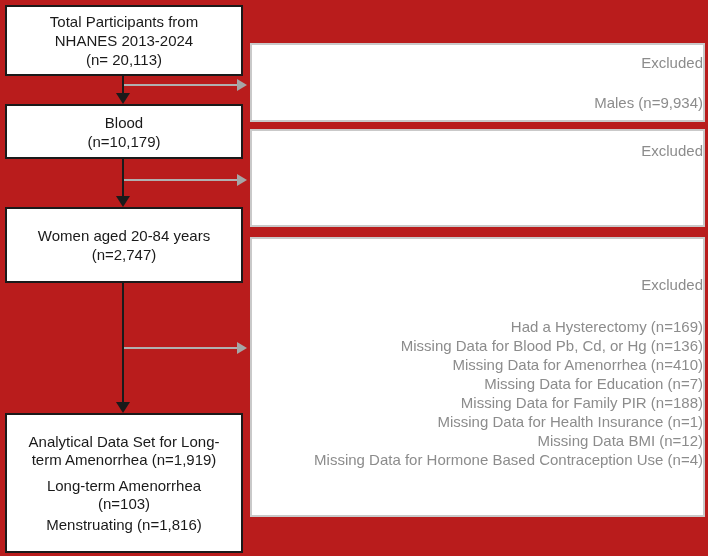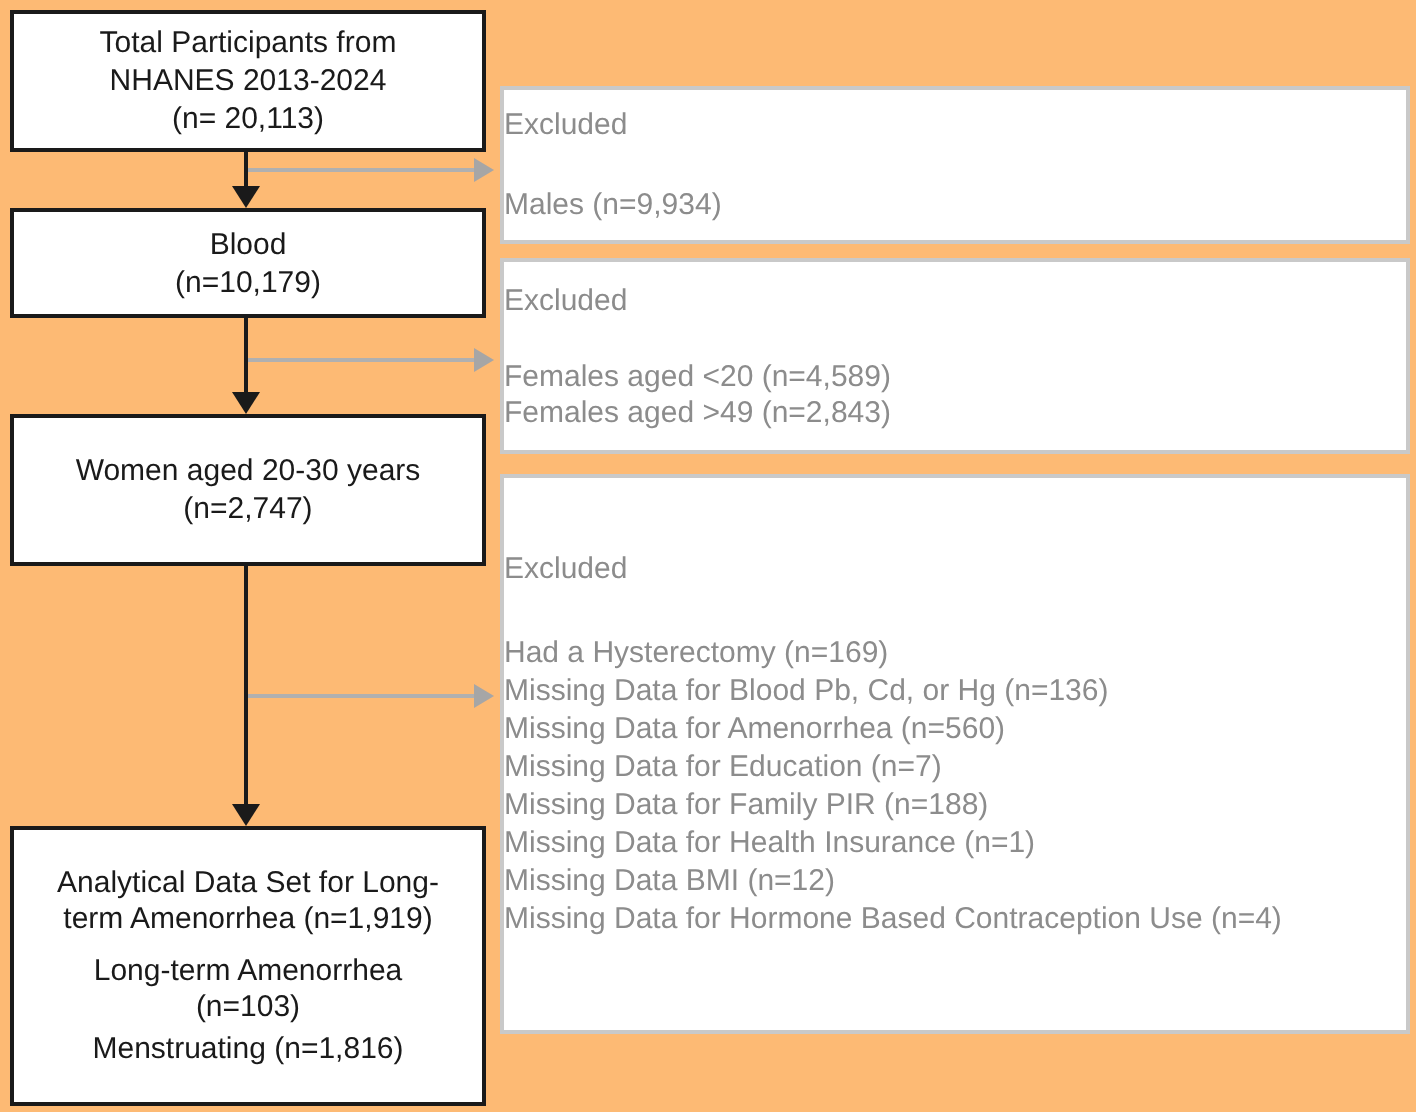--- a/index.html
+++ b/index.html
@@ -11,21 +11,21 @@
     --arrow-gray:#b0b0b0;
     --arrowhead-gray:#a6a6a6;
   }
   *{box-sizing:border-box;margin:0;padding:0;}
   html,body{background:#ffffff;}
   body{
     width:708px;height:556px;
     font-family:"Liberation Sans","DejaVu Sans",sans-serif;
     position:relative;overflow:hidden;
   }
-  .canvas{position:absolute;left:0;top:0;width:708px;height:556px;background:#fdba74;}
+  .canvas{position:absolute;left:0;top:0;width:708px;height:556px;background:#b91c1c;}
 
   
   .mbox{
     position:absolute;left:5px;width:238px;
     border:2px solid var(--main-border);
     background:#ffffff;color:var(--main-text);
     display:flex;flex-direction:column;justify-content:center;align-items:center;
     text-align:center;font-size:15px;line-height:19px;
   }
   .mbox.b1{top:5px;height:71px;}
@@ -34,21 +34,21 @@
   .mbox.b4{top:413px;height:140px;line-height:18px;}
   .mbox .para{margin-bottom:8px;}
   .mbox .para:last-child{margin-bottom:0;}
   .mbox.b4 .para.p2{margin-bottom:3px;}
 
   
   .ebox{
     position:absolute;left:250px;width:455px;
     border:2px solid var(--excluded-border);
     background:#ffffff;color:var(--excluded-text);
-    text-align:left;font-size:15px;line-height:19px;
+    text-align:right;font-size:15px;line-height:19px;
   }
   .ebox.e1{top:43px;height:79px;padding-top:8px;}
   .ebox.e2{top:129px;height:98px;padding-top:10px;}
   .ebox.e3{top:237px;height:280px;padding-top:36px;}
   .ebox.e1 .etitle{margin-bottom:21px;}
   .ebox.e2 .etitle{margin-bottom:20px;}
   .ebox.e3 .etitle{margin-bottom:23px;}
   .ebox.e2 .eitems{line-height:18px;}
 
   
@@ -81,21 +81,21 @@
     <div>NHANES 2013-2024</div>
     <div>(n= 20,113)</div>
   </div>
 
   <div class="mbox b2">
     <div>Blood</div>
     <div>(n=10,179)</div>
   </div>
 
   <div class="mbox b3">
-    <div>Women aged 20-30 years</div>
+    <div>Women aged 20-84 years</div>
     <div>(n=2,747)</div>
   </div>
 
   <div class="mbox b4">
     <div class="para p1">
       <div>Analytical Data Set for Long-</div>
       <div>term Amenorrhea (n=1,919)</div>
     </div>
     <div class="para p2">
       <div>Long-term Amenorrhea</div>
@@ -108,32 +108,28 @@
 
   <div class="ebox e1">
     <div class="etitle">Excluded</div>
     <div class="eitems">
       <div>Males (n=9,934)</div>
     </div>
   </div>
 
   <div class="ebox e2">
     <div class="etitle">Excluded</div>
-    <div class="eitems">
-      <div>Females aged &lt;20 (n=4,589)</div>
-      <div>Females aged &gt;49 (n=2,843)</div>
-    </div>
   </div>
 
   <div class="ebox e3">
     <div class="etitle">Excluded</div>
     <div class="eitems">
       <div>Had a Hysterectomy (n=169)</div>
       <div>Missing Data for Blood Pb, Cd, or Hg (n=136)</div>
-      <div>Missing Data for Amenorrhea (n=560)</div>
+      <div>Missing Data for Amenorrhea (n=410)</div>
       <div>Missing Data for Education (n=7)</div>
       <div>Missing Data for Family PIR (n=188)</div>
       <div>Missing Data for Health Insurance (n=1)</div>
       <div>Missing Data BMI (n=12)</div>
       <div>Missing Data for Hormone Based Contraception Use (n=4)</div>
     </div>
   </div>
 
   <div class="vline a1-line"></div>
   <div class="vhead a1-head"></div>

